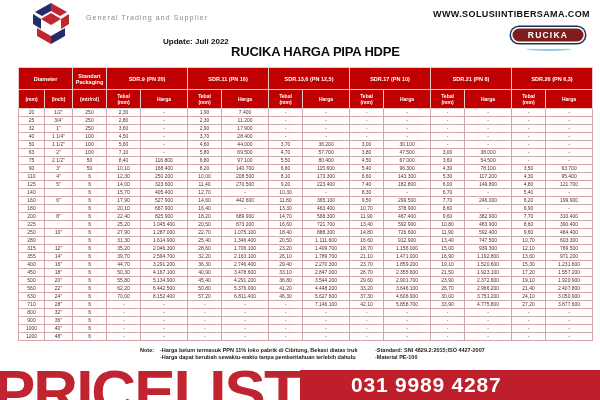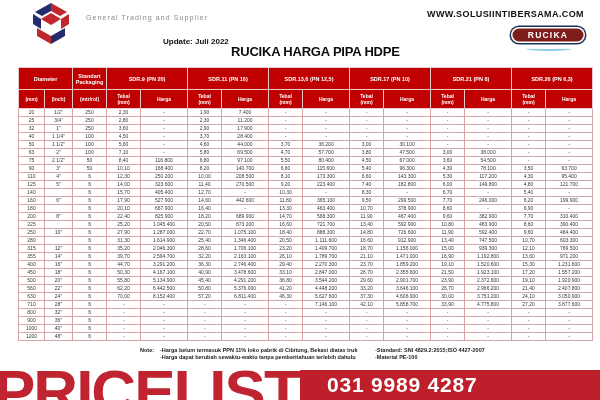--- a/index.html
+++ b/index.html
@@ -6,21 +6,21 @@
   html,body { width:600px; height:400px; }
   body {
     position:relative; overflow:hidden; background:#ffffff;
     font-family:"Liberation Sans", sans-serif; color:#222;
   }
   
   .logo-wrap { position:absolute; left:22px; top:3px; width:60px; height:48px; }
   .company-block { position:absolute; left:86px; top:11px; }
   .company-name { font-size:12px; font-weight:bold; color:#17172e; letter-spacing:0.2px; }
   .company-tagline { font-size:7px; color:#8a8a8a; letter-spacing:1.1px; margin-top:3px; }
-  .website { position:absolute; right:16px; top:9px; font-size:9px; font-weight:bold; color:#101010; letter-spacing:0.4px; }
+  .website { position:absolute; right:10px; top:9px; font-size:9px; font-weight:bold; color:#101010; letter-spacing:0.4px; }
   .rucika-badge {
     position:absolute; right:15px; top:27px; width:74px; height:16px;
     background:#7f1d1d; border-radius:9px;
     box-shadow: inset 0 0 0 1.5px #ffffff, 0 0 0 1.5px #16355e;
     display:flex; align-items:center; justify-content:center;
   }
   .rucika-badge span { color:#fff; font-weight:bold; font-size:8.5px; letter-spacing:1.2px; }
   .rucika-swoosh { position:absolute; right:28px; top:46px; width:46px; height:5px;
     border-bottom:2px solid #7fc4e8; border-radius:50%; opacity:0.9; }
   .update-label { position:absolute; left:163px; top:37px; font-size:8px; font-weight:bold; color:#111; }
@@ -52,21 +52,21 @@
 
   
   .pricelist-watermark {
     position:absolute; left:-6px; top:361px; font-size:62px; line-height:1;
     font-weight:800; color:#bf2430; letter-spacing:-2px; white-space:nowrap;
   }
   .phone-banner {
     position:absolute; left:300px; right:0; top:370px; height:30px;
     background:#bf1f2a; display:flex; align-items:center;
   }
-  .phone-number { color:#ffffff; font-weight:bold; font-size:21px; letter-spacing:0.8px; padding-left:27px; white-space:nowrap; }
+  .phone-number { color:#ffffff; font-weight:bold; font-size:21px; letter-spacing:0.8px; padding-left:51px; white-space:nowrap; }
 </style>
 </head>
 <body>
 
 <div class="logo-wrap">
   <svg width="60" height="50" viewBox="0 0 60 50">
     <polygon points="29,0 45,9 38,13 29,8" fill="#c0272d"></polygon>
     <polygon points="29,0 13,9 20,13 29,8" fill="#232d6e"></polygon>
     <polygon points="11,11 11,21 19,26 19,16" fill="#232d6e"></polygon>
     <polygon points="47,11 47,21 39,26 39,16" fill="#c0272d"></polygon>

